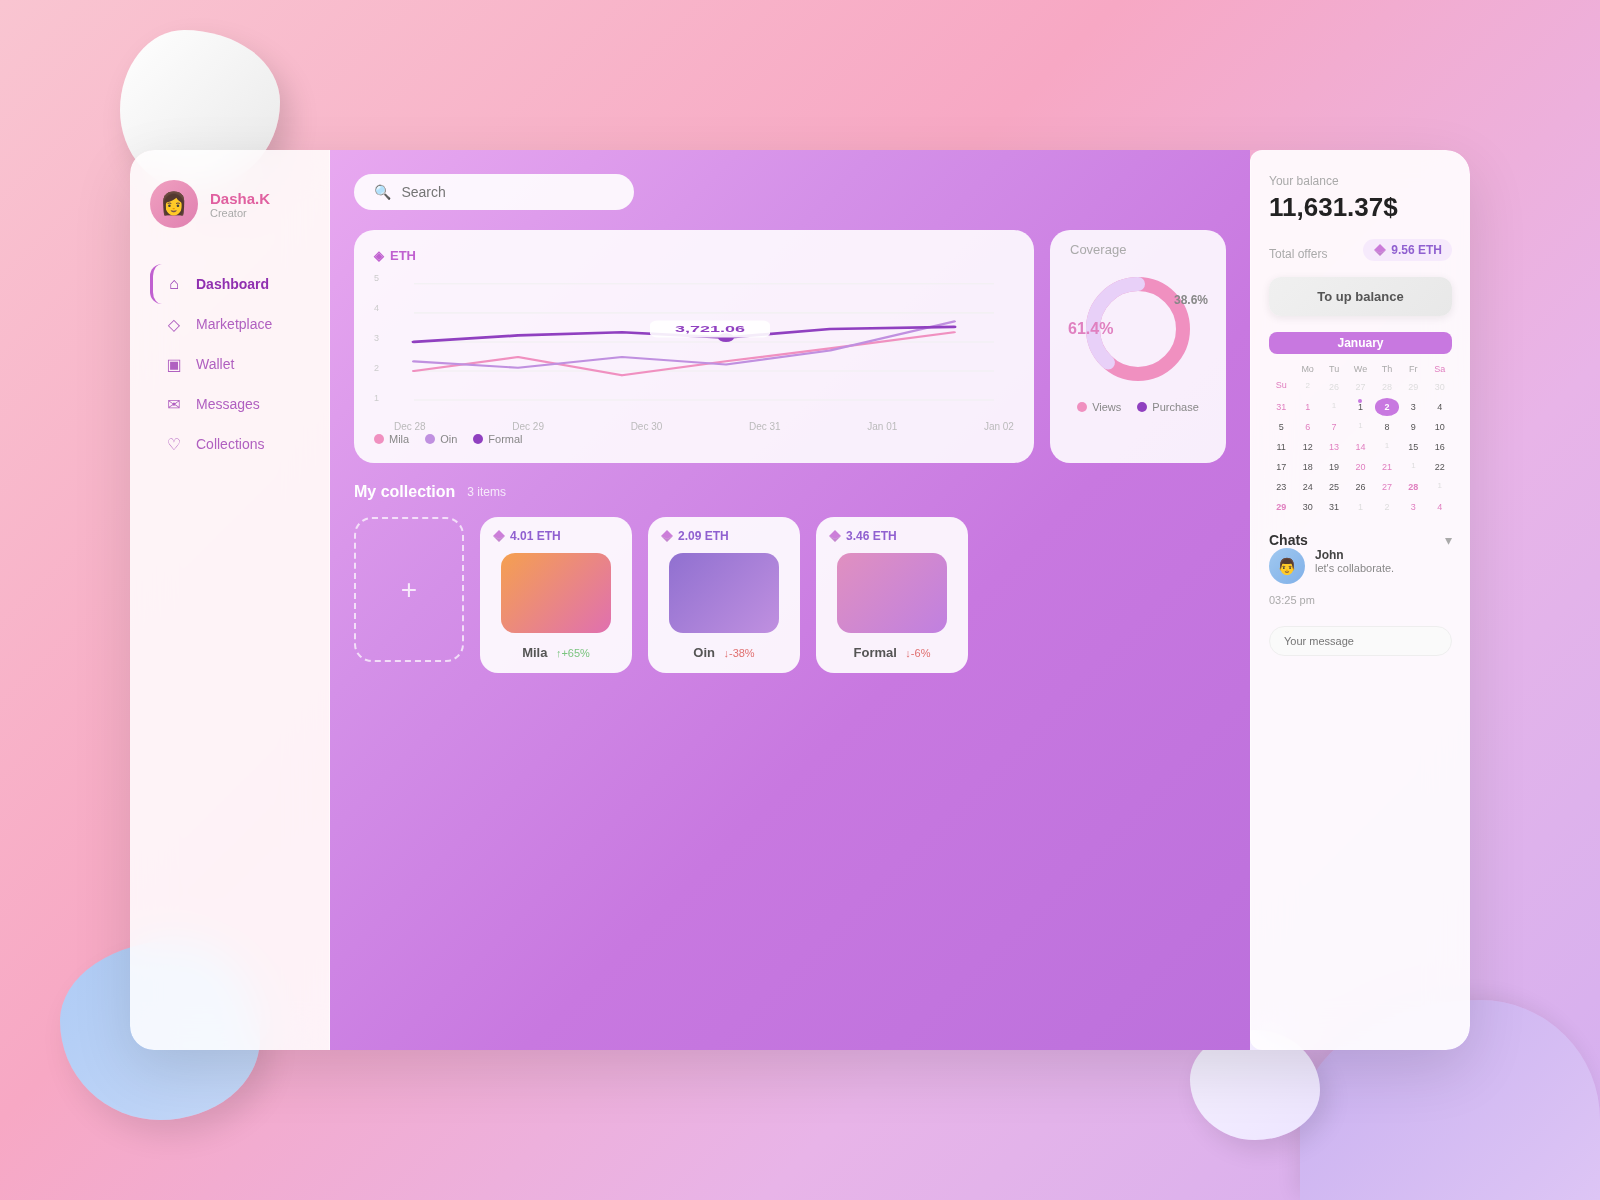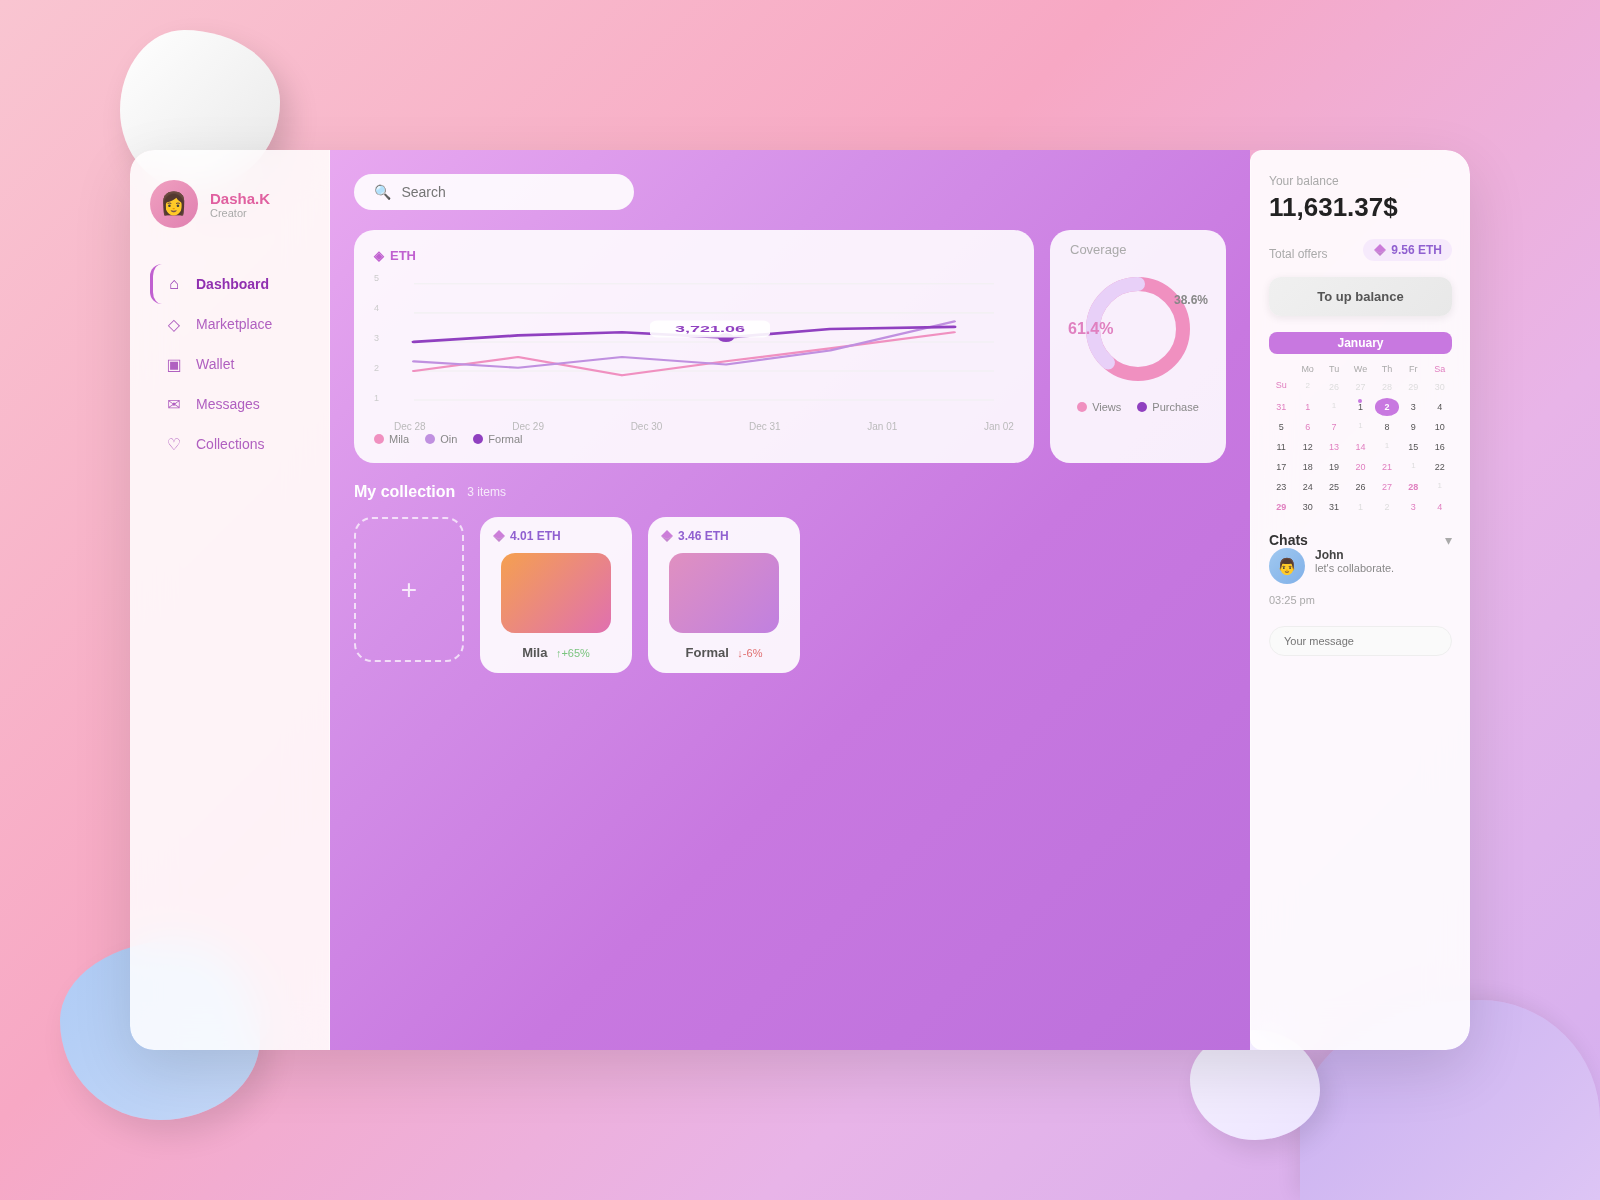--- a/index.html
+++ b/index.html
@@ -678,20 +678,34 @@
               </svg>
             <span>4.01 ETH</span>
           </div>
           <div class="nft-image" style="background: linear-gradient(135deg, #f5a050, #e070b0);"></div>
           <div>
             <span class="nft-name">Mila</span>
             <span class="nft-change up">↑+65%</span>
           </div>
         </div>
 
+        <div class="nft-card">
+          <div class="nft-price-badge">
+            <svg width="14" height="14" viewBox="0 0 14 14">
+                <polygon points="7,1 13,7 7,10 1,7" fill="#c060d0" opacity="0.8"></polygon>
+                <polygon points="7,10 13,7 7,13 1,7" fill="#a040b0" opacity="0.6"></polygon>
+              </svg>
+            <span>2.09 ETH</span>
+          </div>
+          <div class="nft-image" style="background: linear-gradient(135deg, #9070d0, #c090e0);"></div>
+          <div>
+            <span class="nft-name">Oin</span>
+            <span class="nft-change down">↓-38%</span>
+          </div>
+        </div>
 
         <div class="nft-card">
           <div class="nft-price-badge">
             <svg width="14" height="14" viewBox="0 0 14 14">
                 <polygon points="7,1 13,7 7,10 1,7" fill="#c060d0" opacity="0.8"></polygon>
                 <polygon points="7,10 13,7 7,13 1,7" fill="#a040b0" opacity="0.6"></polygon>
               </svg>
             <span>3.46 ETH</span>
           </div>
           <div class="nft-image" style="background: linear-gradient(135deg, #e090c0, #c080e0);"></div>

